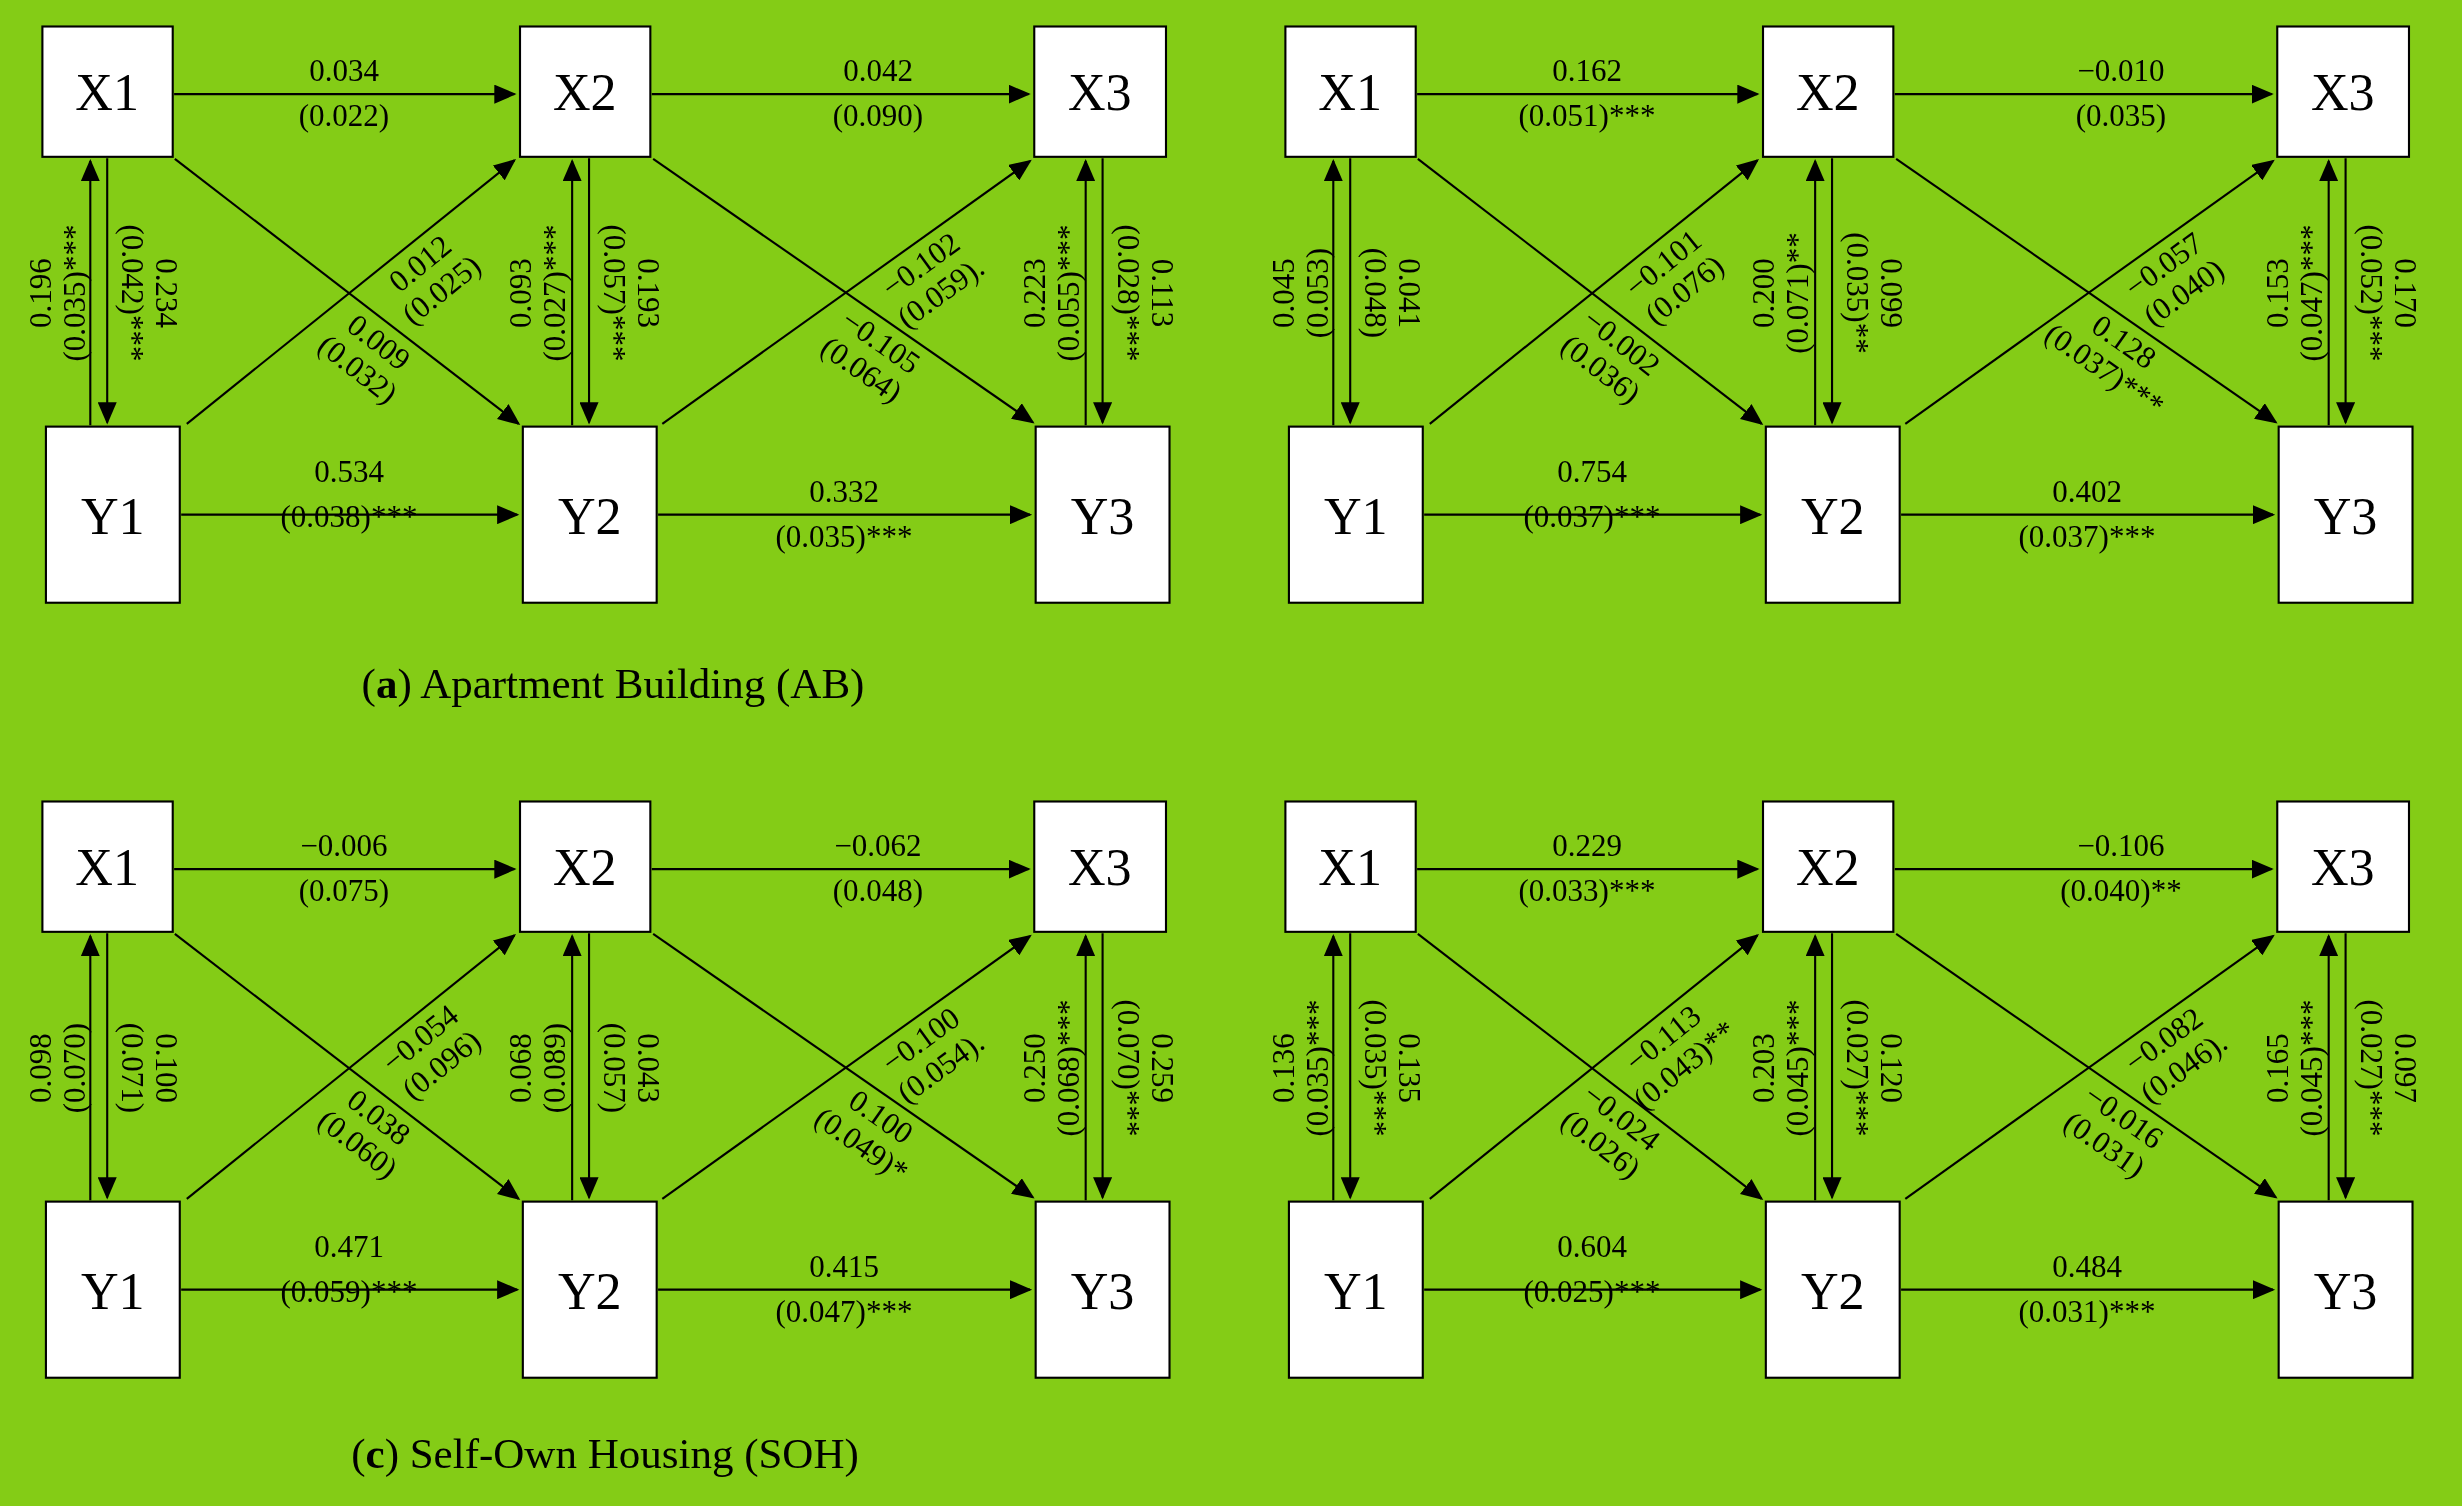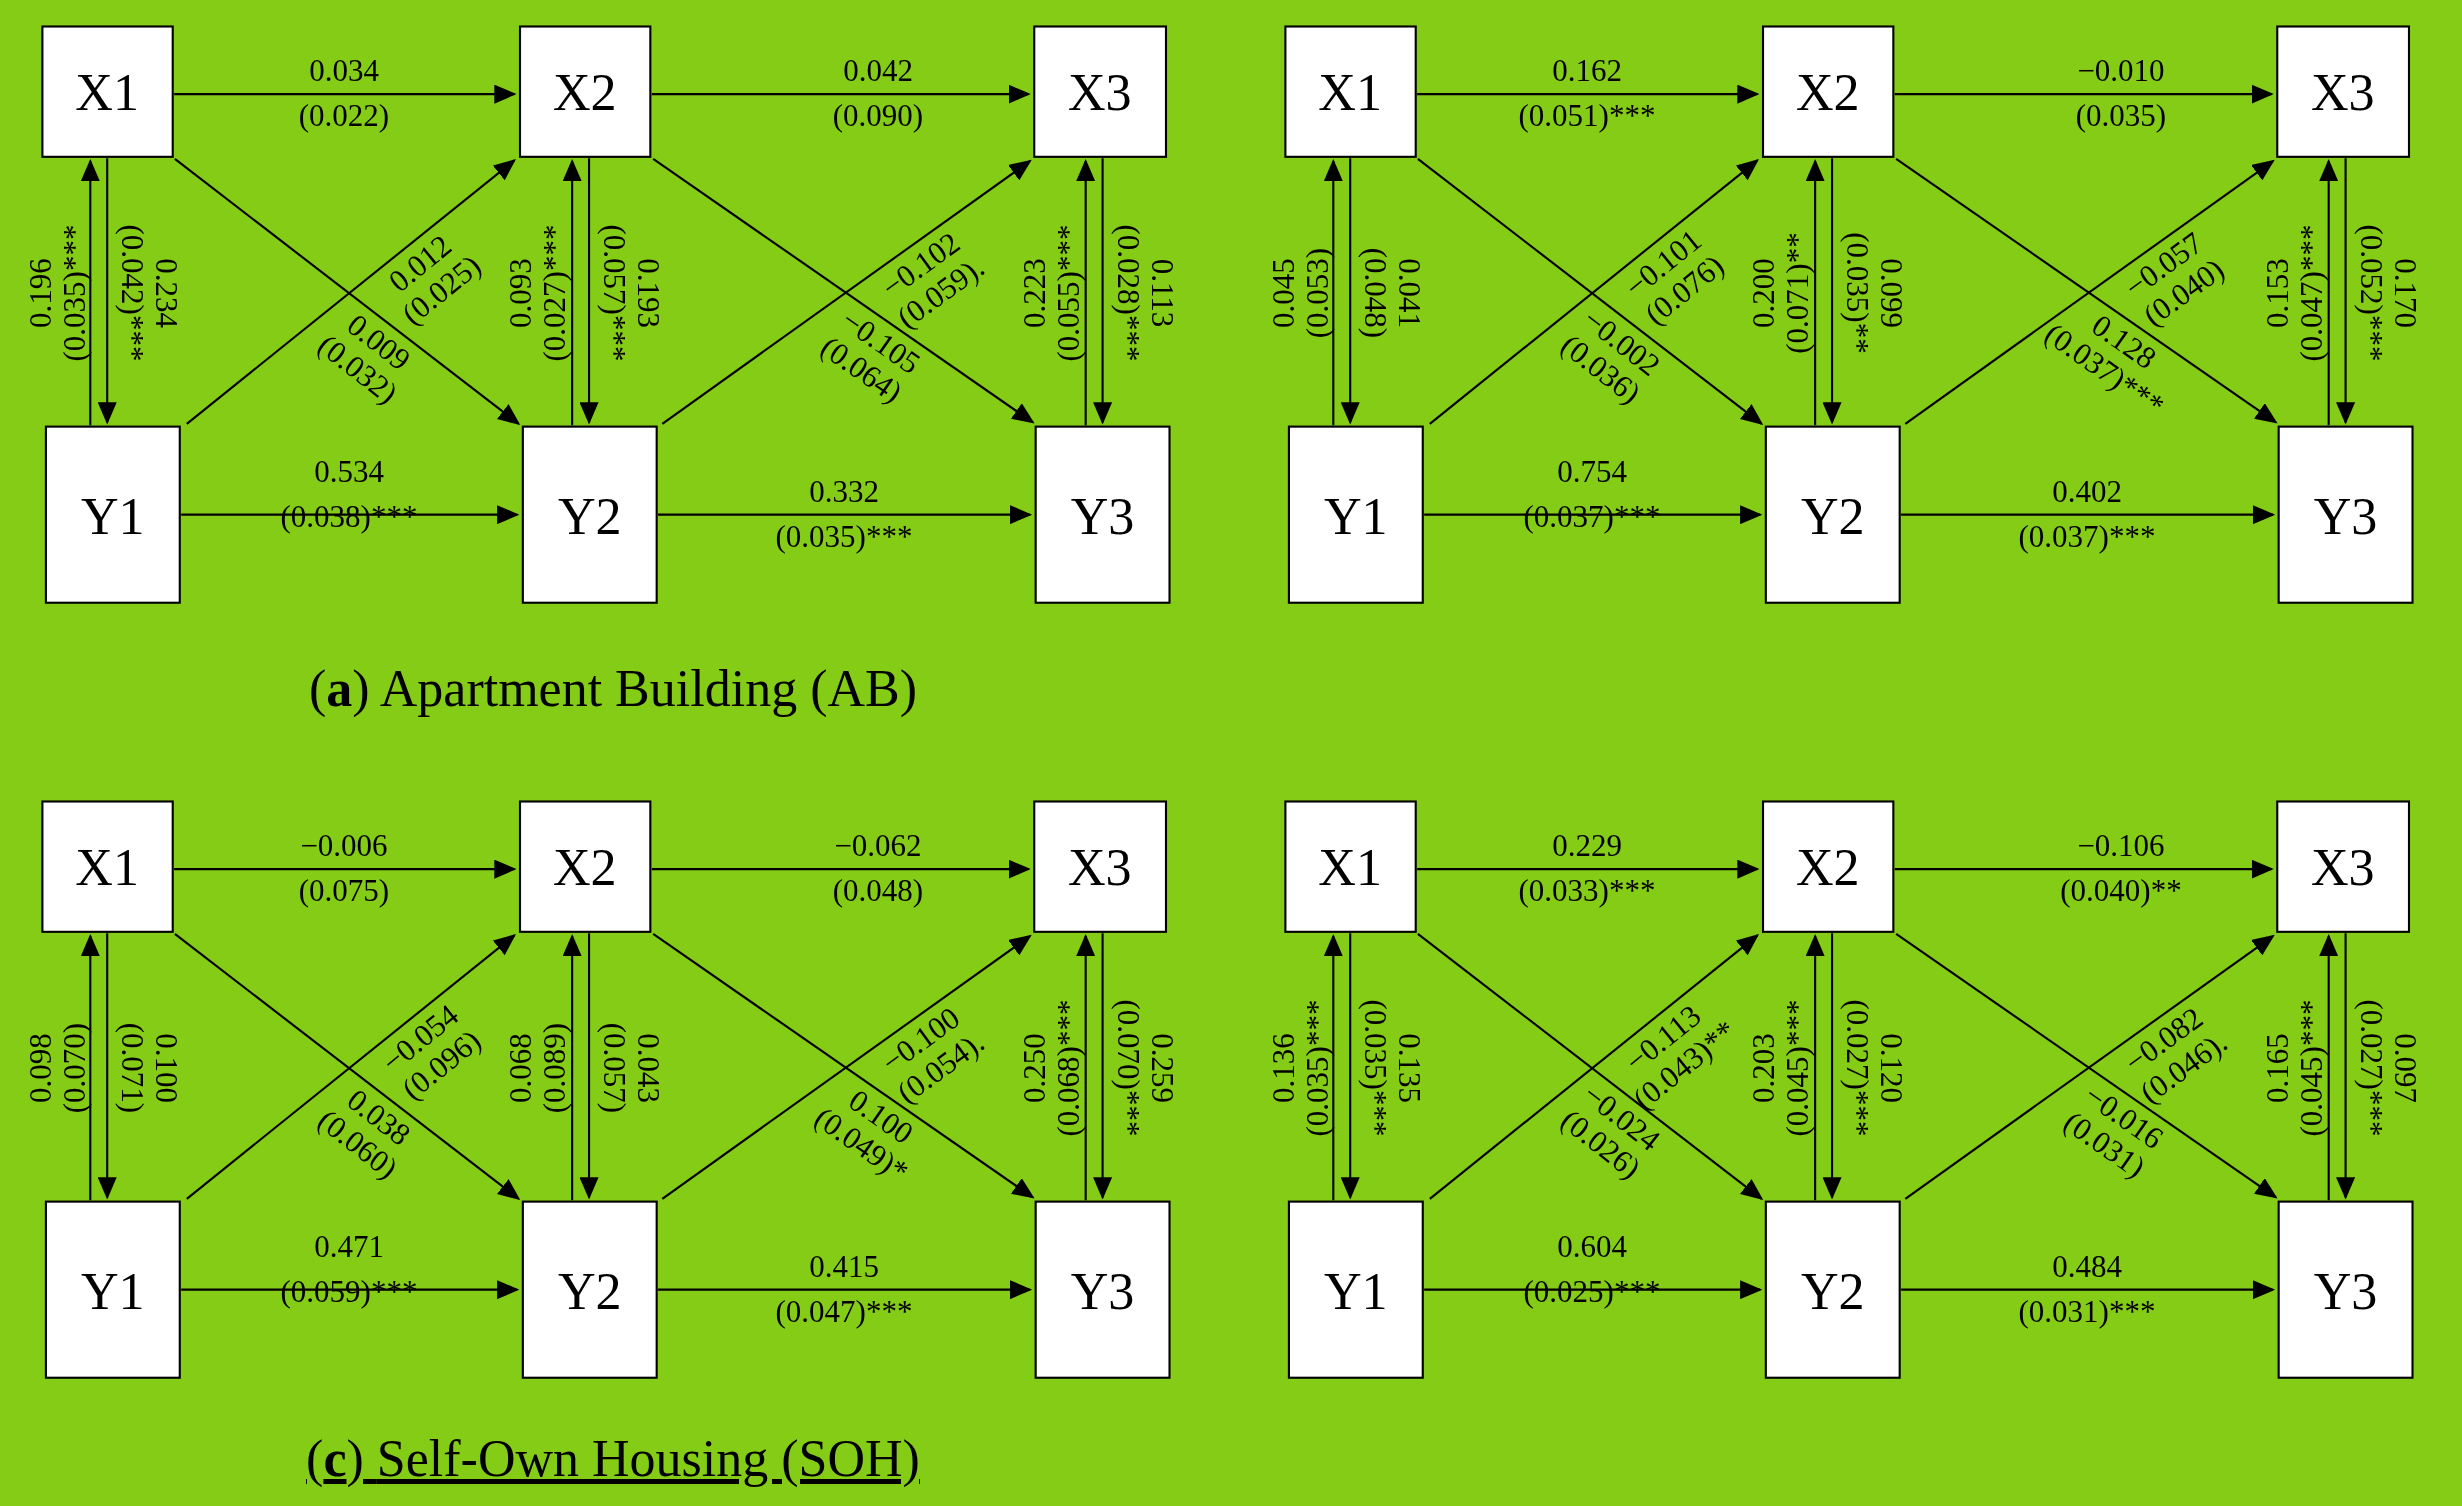--- a/index.html
+++ b/index.html
@@ -4,21 +4,21 @@
 <style>
   html,body{margin:0;padding:0;background:#fff;}
   .page{position:relative;width:2462px;height:1507px;background:#84cc16;overflow:hidden;}
   .panel{position:absolute;width:1198px;height:634px;}
   .panel svg{position:absolute;left:0;top:0;}
   .pd rect{fill:#fff;stroke:#000;stroke-width:3px;}
   .pd line{stroke:#000;stroke-width:3px;}
   .pd text{font-family:"Liberation Serif",serif;font-size:74px;fill:#000;text-anchor:middle;dominant-baseline:central;}
   .lab{position:absolute;font-family:"Liberation Serif",serif;font-size:31px;line-height:1.1;color:#000;text-align:center;white-space:nowrap;transform:translate(-50%,-50%) rotate(var(--r,0deg));}
   .lab.hl .cv{margin-bottom:11.3px;}
-  .cap{position:absolute;width:1198px;text-align:center;font-family:"Liberation Serif",serif;font-size:52px;color:#000;}
+  .cap{position:absolute;width:1198px;text-align:center;font-family:"Liberation Serif",serif;font-size:43px;color:#000;}
   .cap b{font-weight:bold;}
   
   .p-x1x2{left:330px;top:83px;}
   .p-x2x3{left:826px;top:83px;margin-left:38px;}
   .p-y1y2{left:335px;top:484px;}
   .p-y2y3{left:830px;top:504px;}
   .p-v1l{left:44px;top:282px;--r:-90deg;}
   .p-v1r{left:135px;top:282px;--r:90deg;}
   .p-v2l{left:524px;top:282px;--r:-90deg;}
   .p-v2r{left:617px;top:282px;--r:90deg;}
@@ -27,21 +27,21 @@
   .p-d1{left:417px;top:266px;--r:-39deg;}
   .p-d2{left:354px;top:345px;--r:38deg;}
   .p-d3{left:917px;top:268px;--r:-36deg;}
   .p-d4{left:857px;top:345px;--r:35deg;}
   .panel-a{left:14px;top:10.6px;}
   .panel-b{left:1257px;top:10.6px;}
   .panel-c{left:14px;top:786px;}
   .panel-d{left:1257px;top:786px;}
   .cap-a{left:14px;top:659px;}
   .cap-b{left:1257px;top:659px;}
-  .cap-c{left:14px;top:1429px;text-decoration:underline;}
+  .cap-c{left:6px;top:1429px;}
   .cap-d{left:1257px;top:1509px;}
 </style>
 </head>
 <body>
 
 <div class="page">
 
   <div class="panel panel-a">
     <svg class="pd" viewBox="0 0 1700 900" width="1198" height="634">
       <defs>

